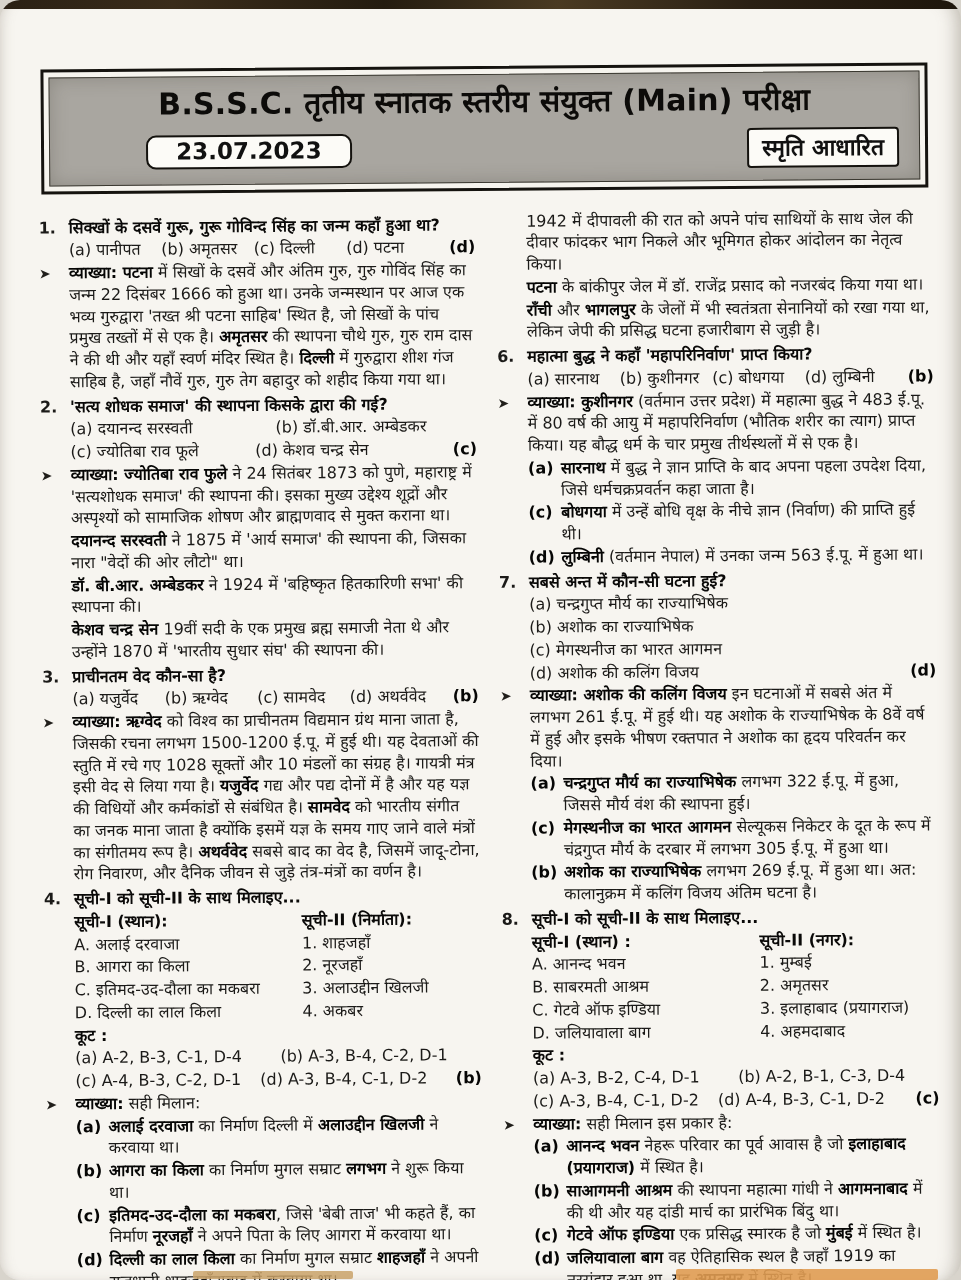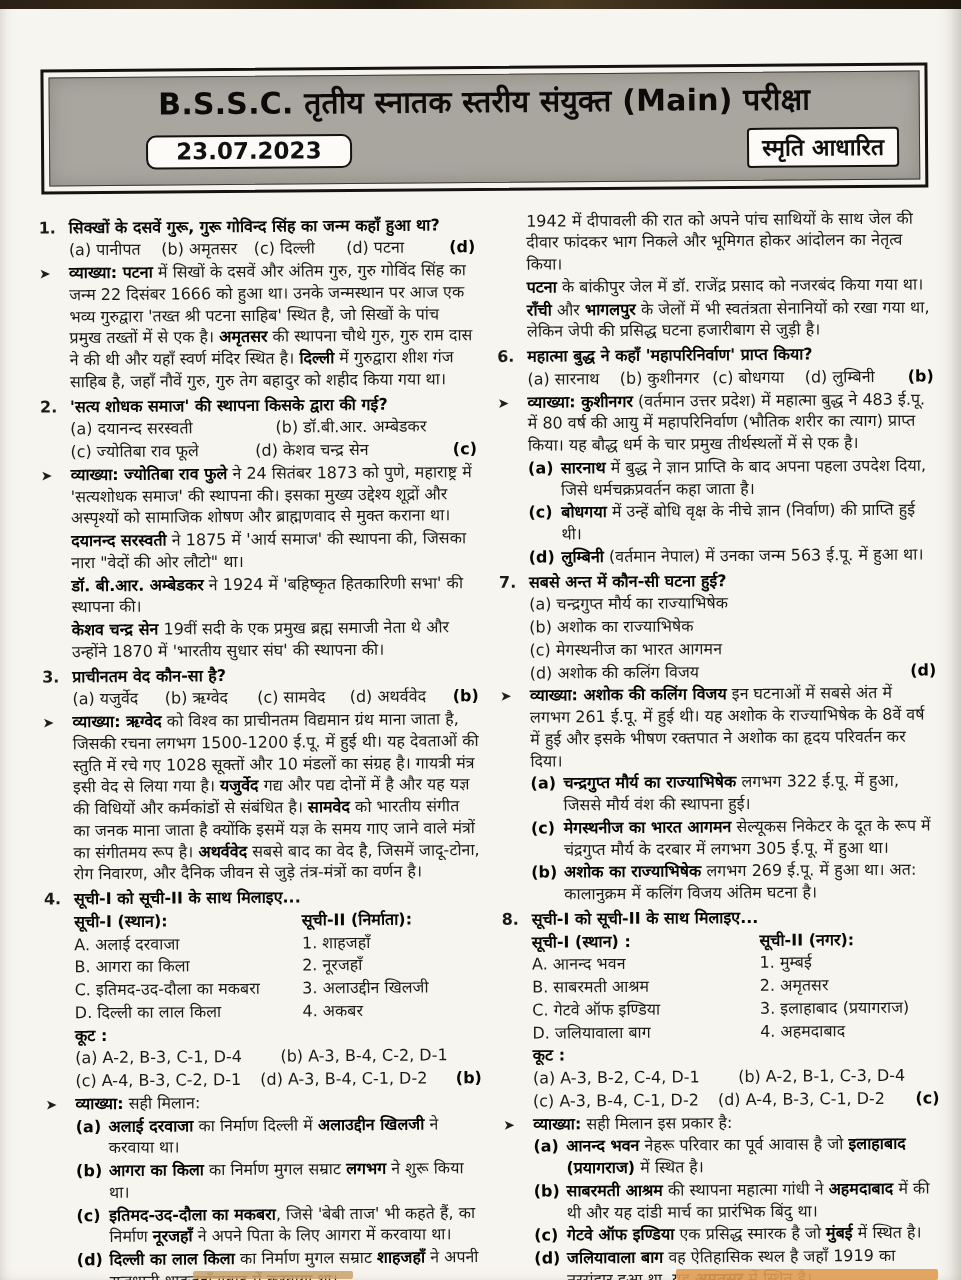--- a/index.html
+++ b/index.html
@@ -1,18 +1,18 @@
 <!DOCTYPE html>
 <html><head>
 <meta charset="utf-8">
 <style>
   html,body{margin:0;padding:0;}
   body{background:#d8d4cc;font-family:"DejaVu Sans","Liberation Sans",sans-serif;}
   .page{position:relative;width:961px;height:1280px;margin:0 auto;background:#f7f5f0;overflow:hidden;
-        box-shadow:inset -14px 0 18px -10px rgba(120,110,95,.45), inset 10px 0 14px -10px rgba(120,110,95,.35);}
+        box-shadow:inset -14px 0 18px -10px rgba(120,110,95,.45), inset 10px 0 14px -10px rgba(120,110,95,.35);border-radius:20px;}
   .top-edge{position:absolute;top:0;left:0;width:100%;height:9px;
         background:linear-gradient(90deg,#2a2014 0%,#3a2c1a 18%,#241c10 40%,#4a3a22 58%,#2a2014 78%,#1e160c 100%);}
   .bottom-bar1{position:absolute;bottom:1px;left:193px;width:160px;height:8px;background:#c9a268;border-radius:2px;opacity:.85;}
   .bottom-bar2{position:absolute;bottom:0;left:676px;width:262px;height:11px;background:#e09c52;border-radius:2px;opacity:.9;}
   .scan{position:absolute;top:14px;left:0;width:961px;transform:rotate(-0.45deg);transform-origin:50% 0;}
 
   
   .hdr-outer{margin:52px 34px 14px 40px;border:3px solid #15130f;background:#f6f4ee;padding:5px;}
   .hdr-inner{background:#a9a6a0;border:1px solid #3a3830;padding:8px 10px 12px;
              box-shadow:inset 0 0 18px rgba(60,55,45,.25);}
@@ -408,21 +408,21 @@
           <div class="row">
             <div class="gut arrow">➤</div>
             <div class="bod"><b>व्याख्या:</b> सही मिलान इस प्रकार है:</div>
           </div>
           <div class="row">
             <div class="gut"></div>
             <div class="bod sub"><b class="lbl">(a)</b><b>आनन्द भवन</b> नेहरू परिवार का पूर्व आवास है जो <b>इलाहाबाद (प्रयागराज)</b> में स्थित है।</div>
           </div>
           <div class="row">
             <div class="gut"></div>
-            <div class="bod sub"><b class="lbl">(b)</b><b>साबरमती आश्रम</b> की स्थापना महात्मा गांधी ने <b>अहमदाबाद</b> में की थी और यह दांडी मार्च का प्रारंभिक बिंदु था।</div>
+            <div class="bod sub"><b class="lbl">(b)</b><b>साआगमनी आश्रम</b> की स्थापना महात्मा गांधी ने <b>आगमनाबाद</b> में की थी और यह दांडी मार्च का प्रारंभिक बिंदु था।</div>
           </div>
           <div class="row">
             <div class="gut"></div>
             <div class="bod sub"><b class="lbl">(c)</b><b>गेटवे ऑफ  इण्डिया</b> एक प्रसिद्ध स्मारक है जो <b>मुंबई</b> में स्थित है।</div>
           </div>
           <div class="row">
             <div class="gut"></div>
             <div class="bod sub"><b class="lbl">(d)</b><b>जलियावाला बाग</b> वह ऐतिहासिक स्थल है जहाँ 1919 का नरसंहार हुआ था, यह <b>अमृतसर</b> में स्थित है।</div>
           </div>
         </div>

